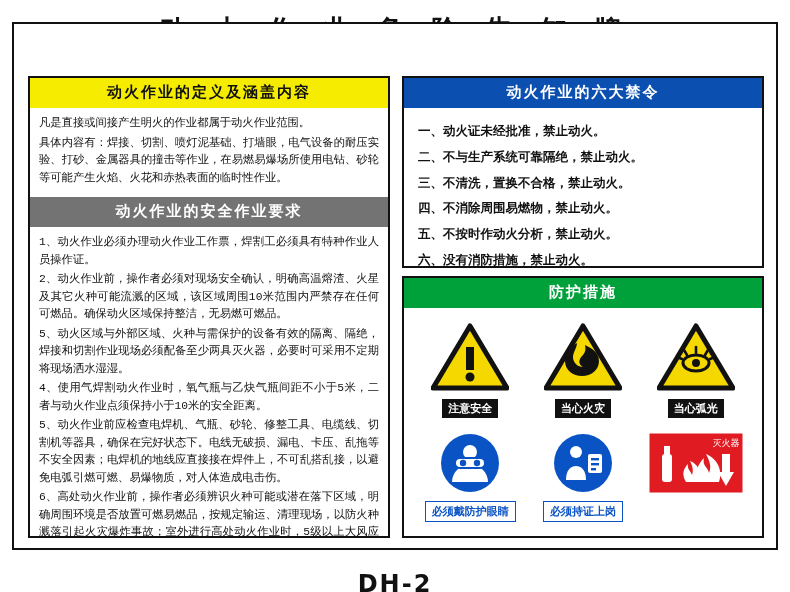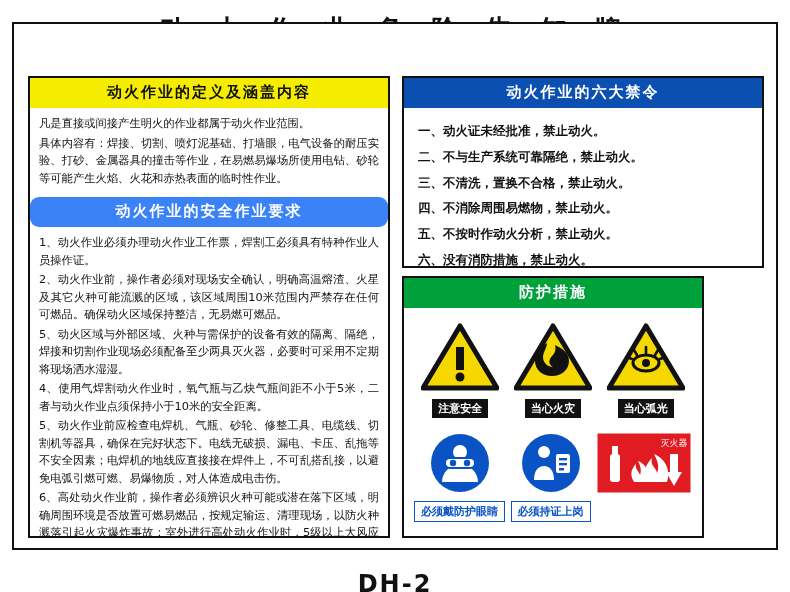--- a/index.html
+++ b/index.html
@@ -51,32 +51,32 @@
   
   .bar{
     text-align:center;
     font-weight:bold;
     font-size:15px;
     letter-spacing:2px;
     padding:5px 0 6px;
     box-sizing:border-box;
   }
   .bar-yellow{background:#f5ec00;color:#111;}
-  .bar-red{background:#3b82f6;color:#ffffff;border-radius:9px;}
+  .bar-red{background:#737373;color:#ffffff;}
   .bar-blue{background:#0b4fb0;color:#ffffff;}
   .bar-green{background:#00a13a;color:#ffffff;}
 
   .body-text{
     padding:7px 9px 8px 9px;
     font-size:11.3px;
     line-height:1.55;
     color:#111;
     text-align:justify;
   }
-  .body-text p{margin:0 0 2px 0;text-indent:0;}
+  .body-text p{margin:0 0 2px 0;text-indent:0;font-family:Liberation Mono, monospace;}
   .indent{text-indent:2em;}
 
   
   .left-box{
     position:absolute;left:0;top:0;width:362px;height:462px;
     border:2px solid #111;box-sizing:border-box;
     display:flex;flex-direction:column;
   }
   .left-box .bar{flex:0 0 auto;}
   .sec1{flex:0 0 auto;}
@@ -88,21 +88,21 @@
     border:2px solid #111;box-sizing:border-box;
   }
   .ban-list{
     padding:10px 14px;
     font-size:12.5px;
     line-height:2.06;
     font-weight:bold;
     color:#111;
   }
   .right-bottom{
-    position:absolute;left:0;top:200px;width:302px;height:262px;
+    position:absolute;left:0;top:200px;width:362px;height:262px;
     border:2px solid #111;box-sizing:border-box;
   }
   .sign-grid{
     padding:12px 10px 6px 10px;
     display:flex;flex-direction:column;gap:12px;
   }
   .sign-row{
     display:flex;justify-content:space-around;align-items:flex-start;
   }
   .sign{

